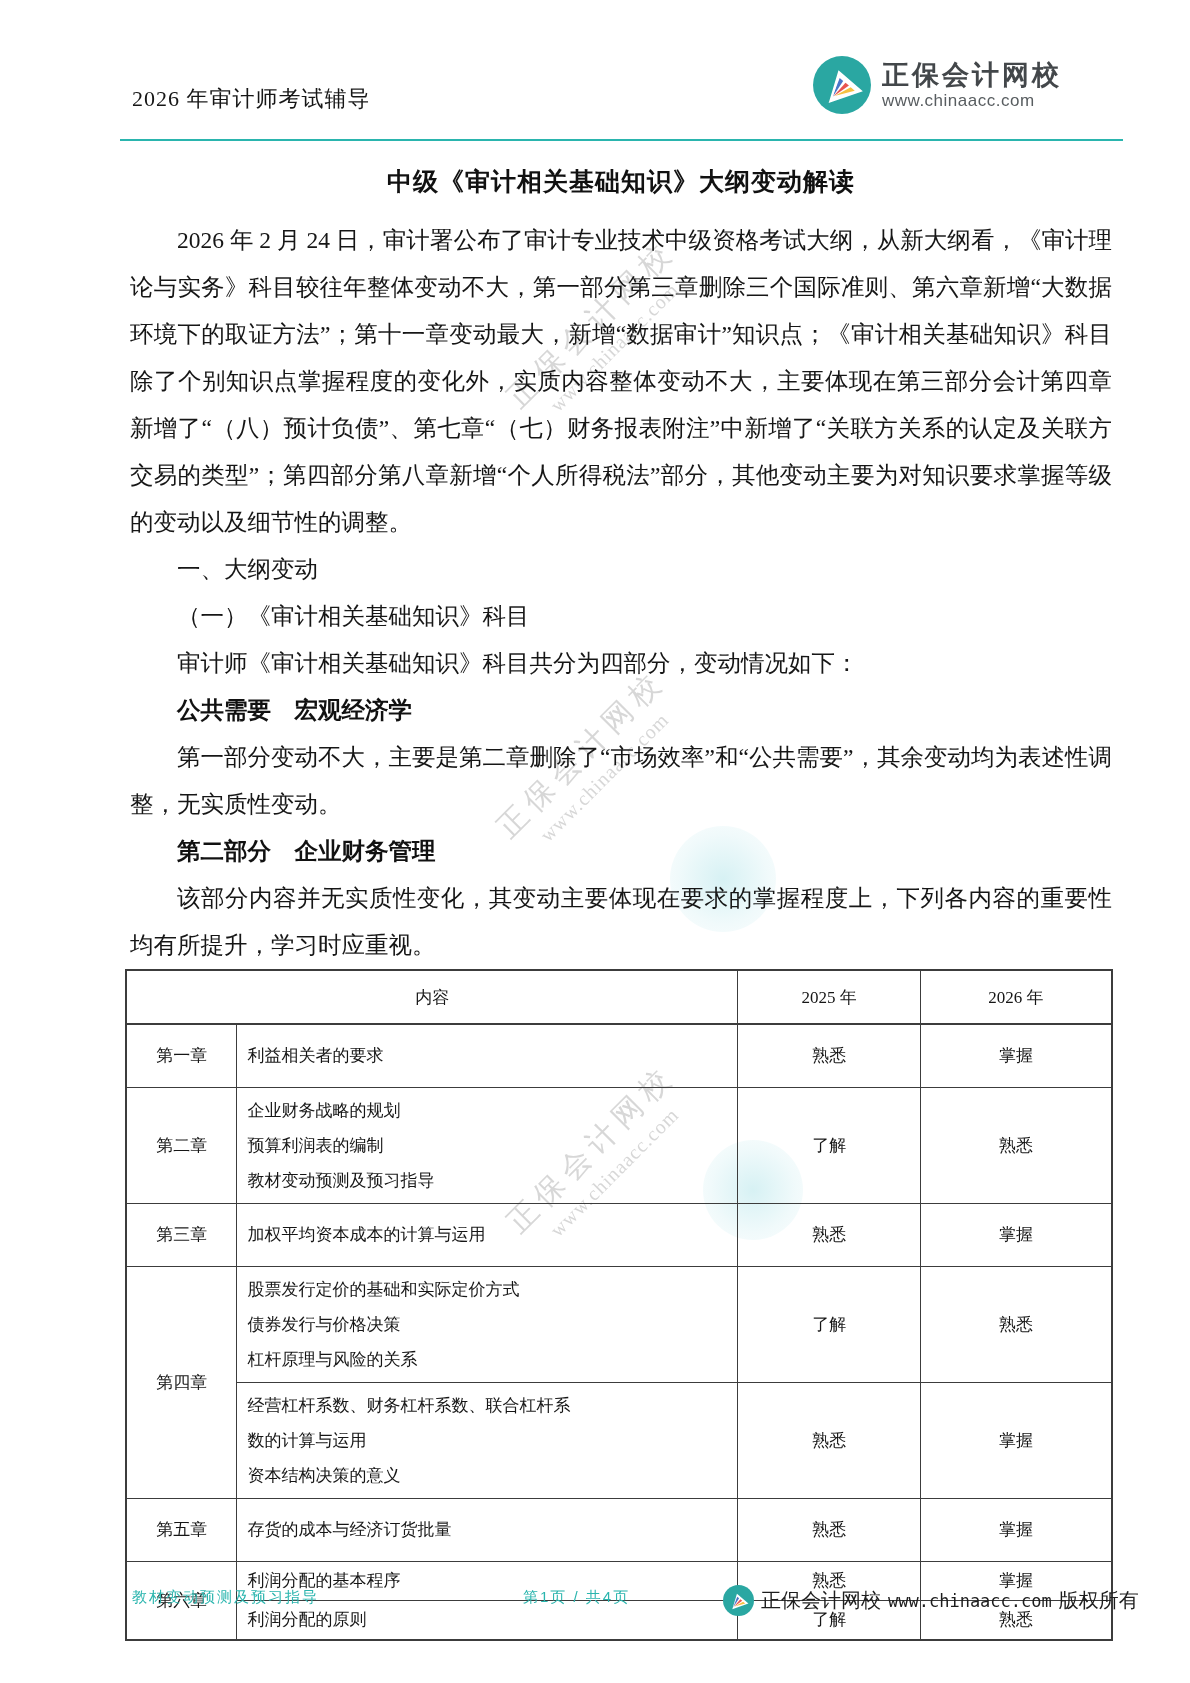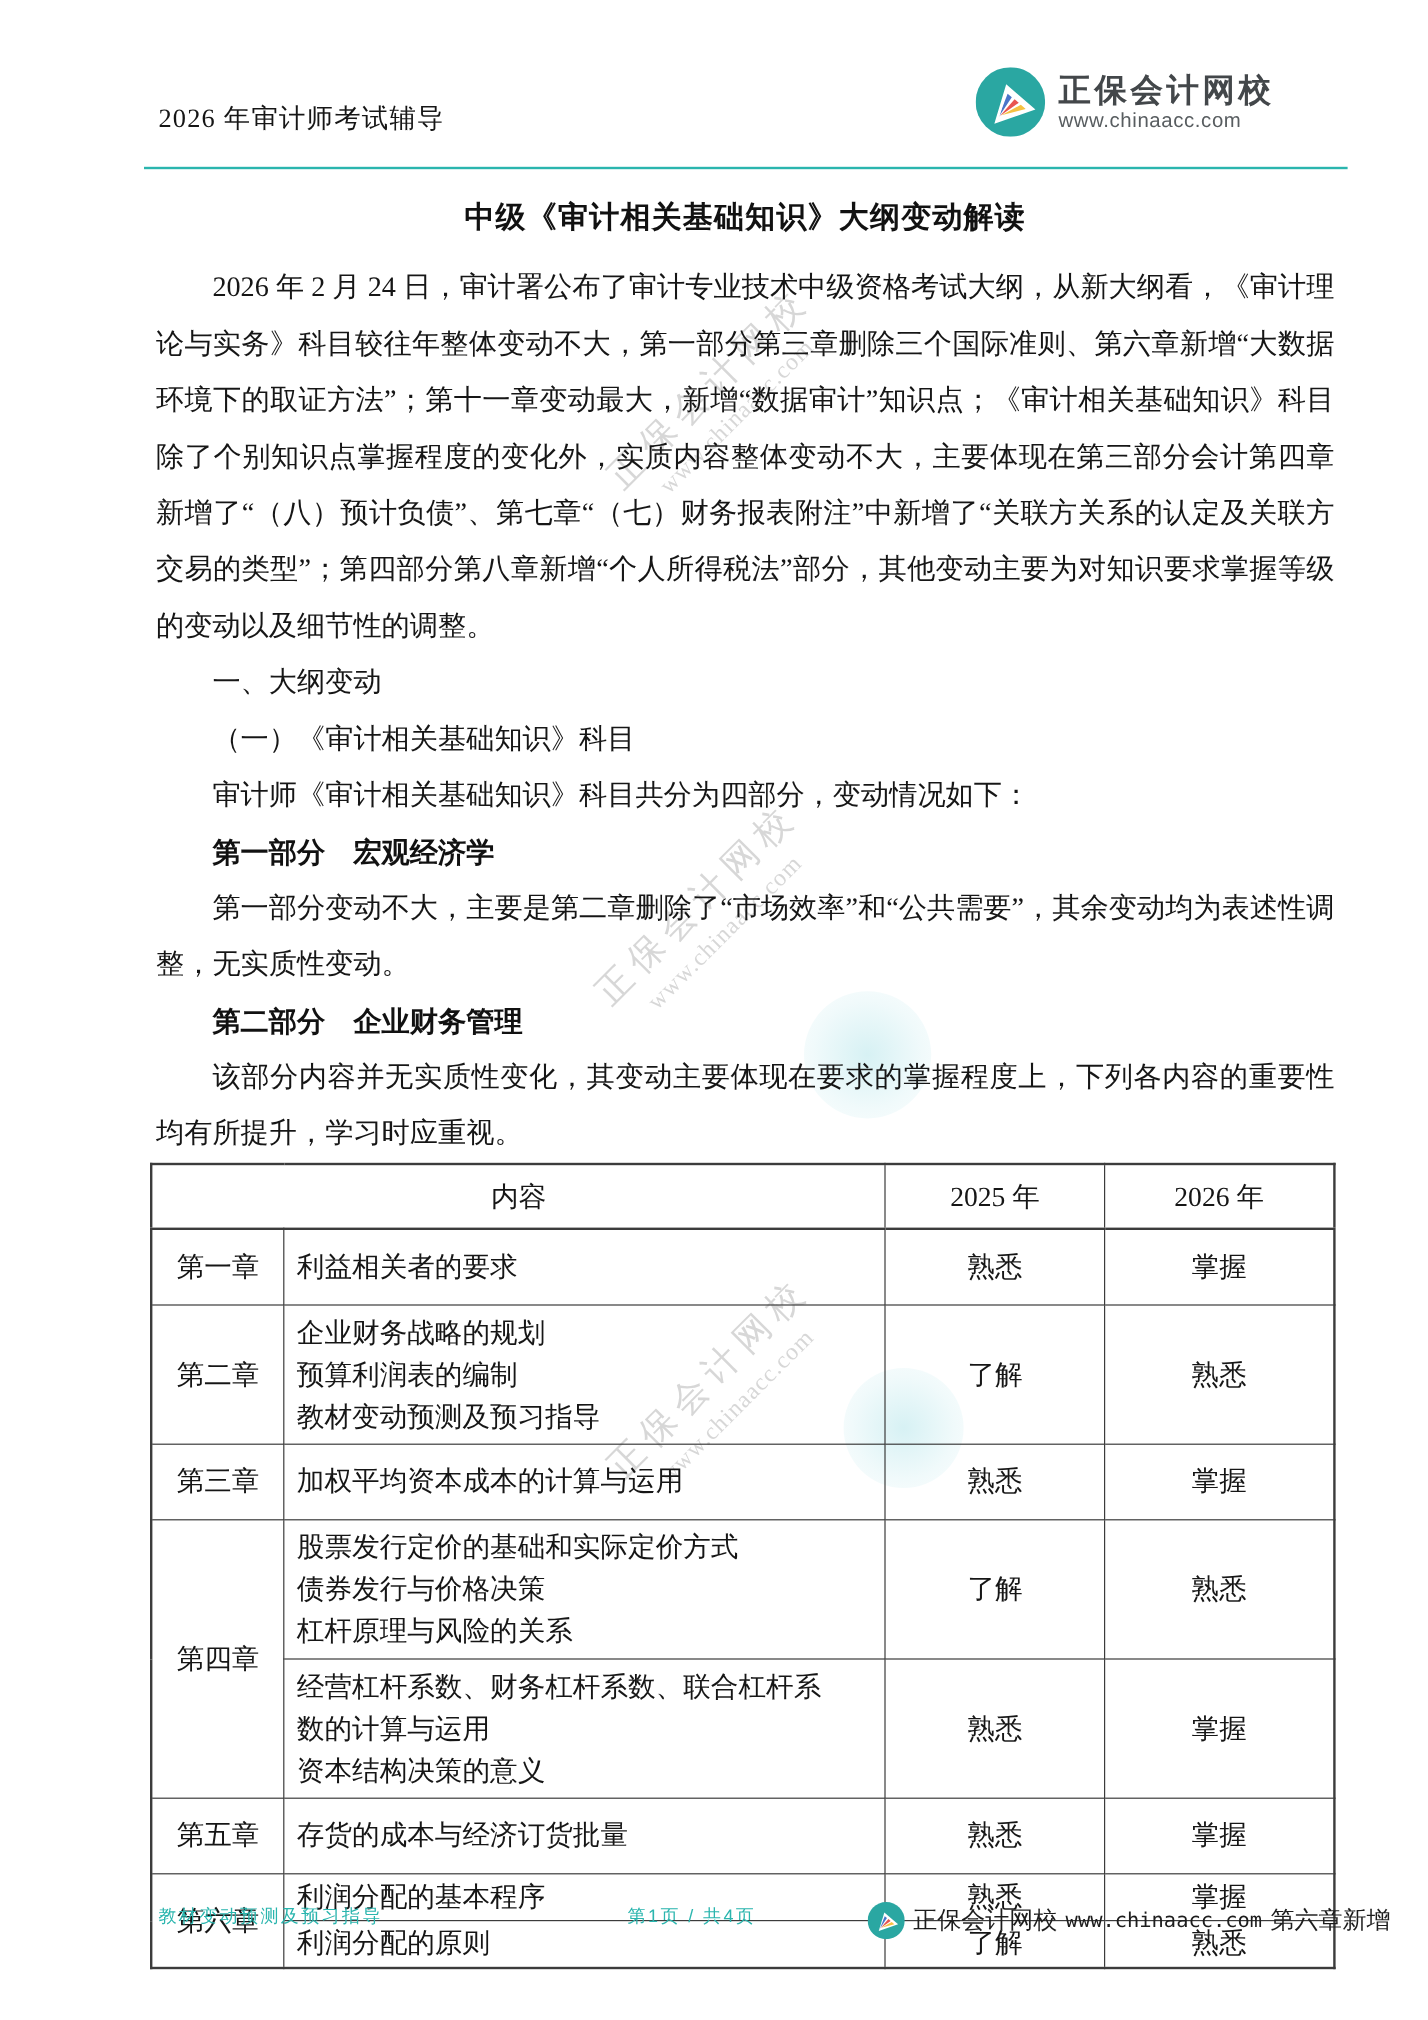--- a/index.html
+++ b/index.html
@@ -36,21 +36,21 @@
              font-size:23.5px; line-height:47px; }
   .doc-title { font-family:"Liberation Sans",sans-serif; font-weight:bold; font-size:25px;
                text-align:center; margin:0 0 12px 0; line-height:47px; letter-spacing:1px; color:#111; }
   .content p { margin:0; }
   .ind  { text-indent:2em; }
   .just { text-align:justify; }
   .part-heading { font-family:"Liberation Sans",sans-serif; font-weight:bold; color:#111; }
 
   
   .req-table { border-collapse:collapse; table-layout:fixed; width:988px;
-               position:relative; left:-5px; margin-top:0px; font-size:23px; background:transparent; }
+               position:relative; left:-5px; margin-top:0px; font-size:17px; background:transparent; }
   .req-table th, .req-table td { border:1px solid #3c3c3c; }
   .req-table { border:2px solid #3c3c3c; }
   .req-table thead th { border-bottom:2px solid #3c3c3c; height:50px; font-weight:normal; text-align:center; }
   .req-table td { vertical-align:middle; padding:2px 10px; line-height:34px; }
   .col-chap { width:110px; } .col-cont { width:497px; } .col-25 { width:181px; } .col-26 { width:190px; }
   td.chap { text-align:center; padding:14px 2px; }
   td.cont { text-align:left; }
   td.lvl  { text-align:center;margin-top:33px; }
   td.multi { white-space:pre-line; line-height:35px; padding:5px 10px; }
 
@@ -101,21 +101,21 @@
   <div class="wm-circle wmc1"></div>
   <div class="wm-circle wmc2"></div>
 
   <div class="content">
     <h1 class="doc-title">中级《审计相关基础知识》大纲变动解读</h1>
 
     <p class="ind just">2026 年 2 月 24 日，审计署公布了审计专业技术中级资格考试大纲，从新大纲看，《审计理论与实务》科目较往年整体变动不大，第一部分第三章删除三个国际准则、第六章新增“大数据环境下的取证方法”；第十一章变动最大，新增“数据审计”知识点；《审计相关基础知识》科目除了个别知识点掌握程度的变化外，实质内容整体变动不大，主要体现在第三部分会计第四章新增了“（八）预计负债”、第七章“（七）财务报表附注”中新增了“关联方关系的认定及关联方交易的类型”；第四部分第八章新增“个人所得税法”部分，其他变动主要为对知识要求掌握等级的变动以及细节性的调整。</p>
     <p class="ind">一、大纲变动</p>
     <p class="ind">（一）《审计相关基础知识》科目</p>
     <p class="ind">审计师《审计相关基础知识》科目共分为四部分，变动情况如下：</p>
-    <p class="ind part-heading">第一部分　宏观经济学</p>
+    <p class="ind part-heading">公共需要　宏观经济学</p>
     <p class="ind just">第一部分变动不大，主要是第二章删除了“市场效率”和“公共需要”，其余变动均为表述性调整，无实质性变动。</p>
     <p class="ind part-heading">第二部分　企业财务管理</p>
     <p class="ind just">该部分内容并无实质性变化，其变动主要体现在要求的掌握程度上，下列各内容的重要性均有所提升，学习时应重视。</p>
 
     <table class="req-table">
       <colgroup>
           <col class="col-chap">
           <col class="col-cont">
           <col class="col-25">
           <col class="col-26">
@@ -189,16 +189,16 @@
   <div class="f-right">
     <svg viewBox="0 0 100 100" aria-hidden="true">
       <circle cx="50" cy="50" r="50" fill="#2aa7a2"></circle>
       <path d="M30 78 L45 28 L82 60 Z" fill="#ffffff"></path>
       <path d="M33 72 L46 38 L52 43 Z" fill="#4a74c9"></path>
       <path d="M35 70 L56 46 L62 51 Z" fill="#e8544f"></path>
       <path d="M37 69 L65 54 L72 60 Z" fill="#f5c142"></path>
     </svg>
     <span>正保会计网校</span>
     <span class="mono">www.chinaacc.com</span>
-    <span>第六章新增</span>
+    <span>版权所有</span>
   </div>
 
 </div>
 
 </body></html>

